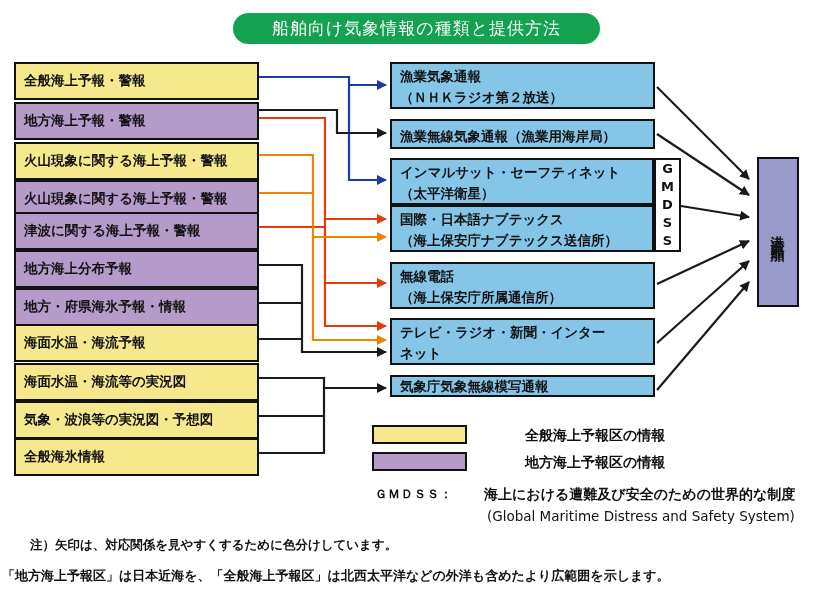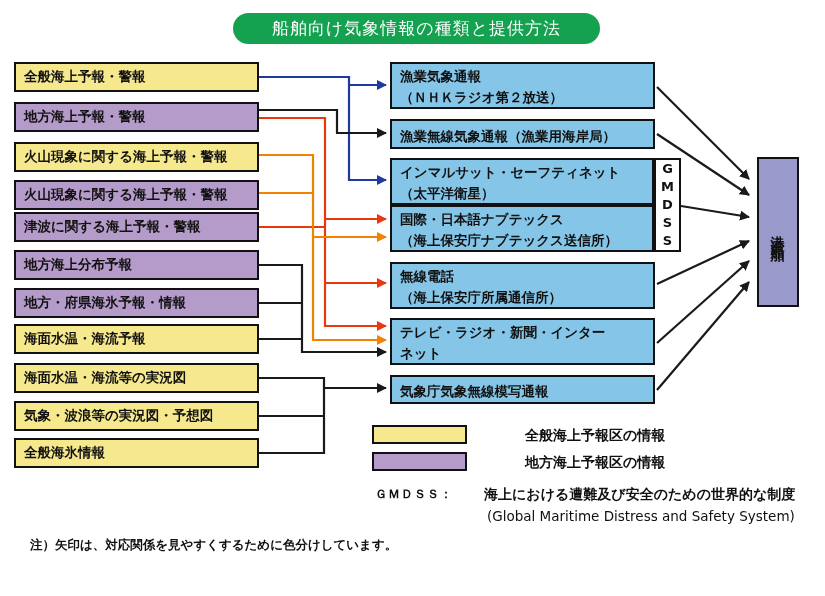--- a/index.html
+++ b/index.html
@@ -2,21 +2,21 @@
 <html><head>
 <meta charset="utf-8">
 <style>
   html,body{margin:0;padding:0;background:#fff;}
   .canvas{position:relative;width:825px;height:596px;background:#ffffff;
     font-family:"DejaVu Sans","Liberation Sans",sans-serif;color:#111;overflow:hidden;}
   .pill{position:absolute;left:233px;top:13px;width:367px;height:31px;background:#14a150;
     border-radius:16px;color:#fff;font-weight:normal;font-size:17px;display:flex;
     align-items:center;justify-content:center;letter-spacing:1px;}
   .box{position:absolute;box-sizing:border-box;border:2px solid #111;font-weight:bold;}
-  .src{left:14px;width:245px;height:30px;font-size:13.5px;display:flex;align-items:center;
+  .src{left:14px;width:245px;height:38px;font-size:13.5px;display:flex;align-items:center;
     padding-left:8px;}
   .yellow{background:#f6e88d;}
   .purple{background:#b59bc9;}
   .ch{left:390px;width:265px;background:#85c6e8;font-size:13.5px;padding:2px 4px 0 8px;
     line-height:21px;}
   .gmdss{left:654px;top:158px;width:27px;height:94px;background:#ffffff;display:flex;
     flex-direction:column;align-items:center;justify-content:center;font-size:13px;
     line-height:18px;font-weight:bold;}
   .target{left:757px;top:157px;width:42px;height:150px;background:#9a99cc;display:flex;
     align-items:center;justify-content:center;writing-mode:vertical-rl;
@@ -89,21 +89,21 @@
     <div>（海上保安庁ナブテックス送信所）</div>
   </div>
   <div class="box ch" style="top:318px;height:47px">
     <div>テレビ・ラジオ・新聞・インター</div>
     <div>ネット</div>
   </div>
   <div class="box ch" style="top:262px;height:47px">
     <div>無線電話</div>
     <div>（海上保安庁所属通信所）</div>
   </div>
-  <div class="box ch" style="top:375px;height:29px;display:flex;align-items:flex-end;padding-top:0">
+  <div class="box ch" style="top:375px;height:22px;display:flex;align-items:center;padding-top:0">
     <div>気象庁気象無線模写通報</div>
   </div>
 
   <div class="box gmdss">
     <div>G</div>
     <div>M</div>
     <div>D</div>
     <div>S</div>
     <div>S</div>
   </div>
@@ -112,20 +112,21 @@
 
   <div class="legend-swatch yellow" style="top:425px"></div>
   <div class="legend-label" style="top:427px">全般海上予報区の情報</div>
   <div class="legend-swatch purple" style="top:452px"></div>
   <div class="legend-label" style="top:454px">地方海上予報区の情報</div>
   <div class="gmdss-term">ＧＭＤＳＳ：</div>
   <div class="gmdss-def-ja">海上における遭難及び安全のための世界的な制度</div>
   <div class="gmdss-def-en">(Global Maritime Distress and Safety System)</div>
 
   <div class="note1">注）矢印は、対応関係を見やすくするために色分けしています。</div>
+  <div class="note2">「地方海上予報区」は日本近海を、「全般海上予報区」は北西太平洋などの外洋も含めたより広範囲を示します。</div>
 
   <svg class="overlay" width="825" height="596" viewBox="0 0 825 596">
     <defs>
       <marker id="ah-blue" markerWidth="11" markerHeight="10" refX="9" refY="5" orient="auto" markerUnits="userSpaceOnUse">
           <path d="M0,0 L10,5 L0,10 Z" fill="#1d3a9e"></path>
         </marker>
       <marker id="ah-black" markerWidth="11" markerHeight="10" refX="9" refY="5" orient="auto" markerUnits="userSpaceOnUse">
           <path d="M0,0 L10,5 L0,10 Z" fill="#1a1a1a"></path>
         </marker>
       <marker id="ah-red" markerWidth="11" markerHeight="10" refX="9" refY="5" orient="auto" markerUnits="userSpaceOnUse">

